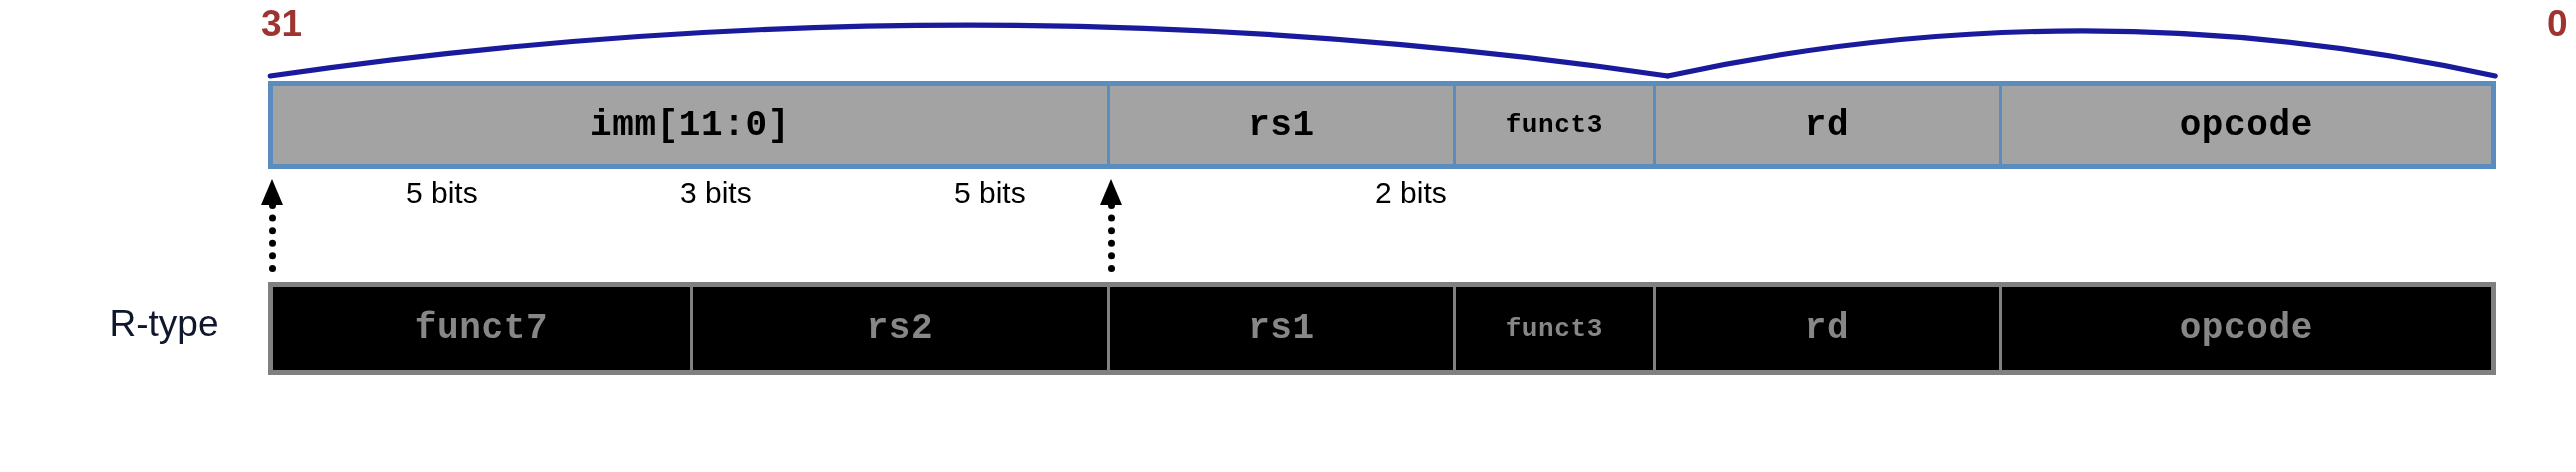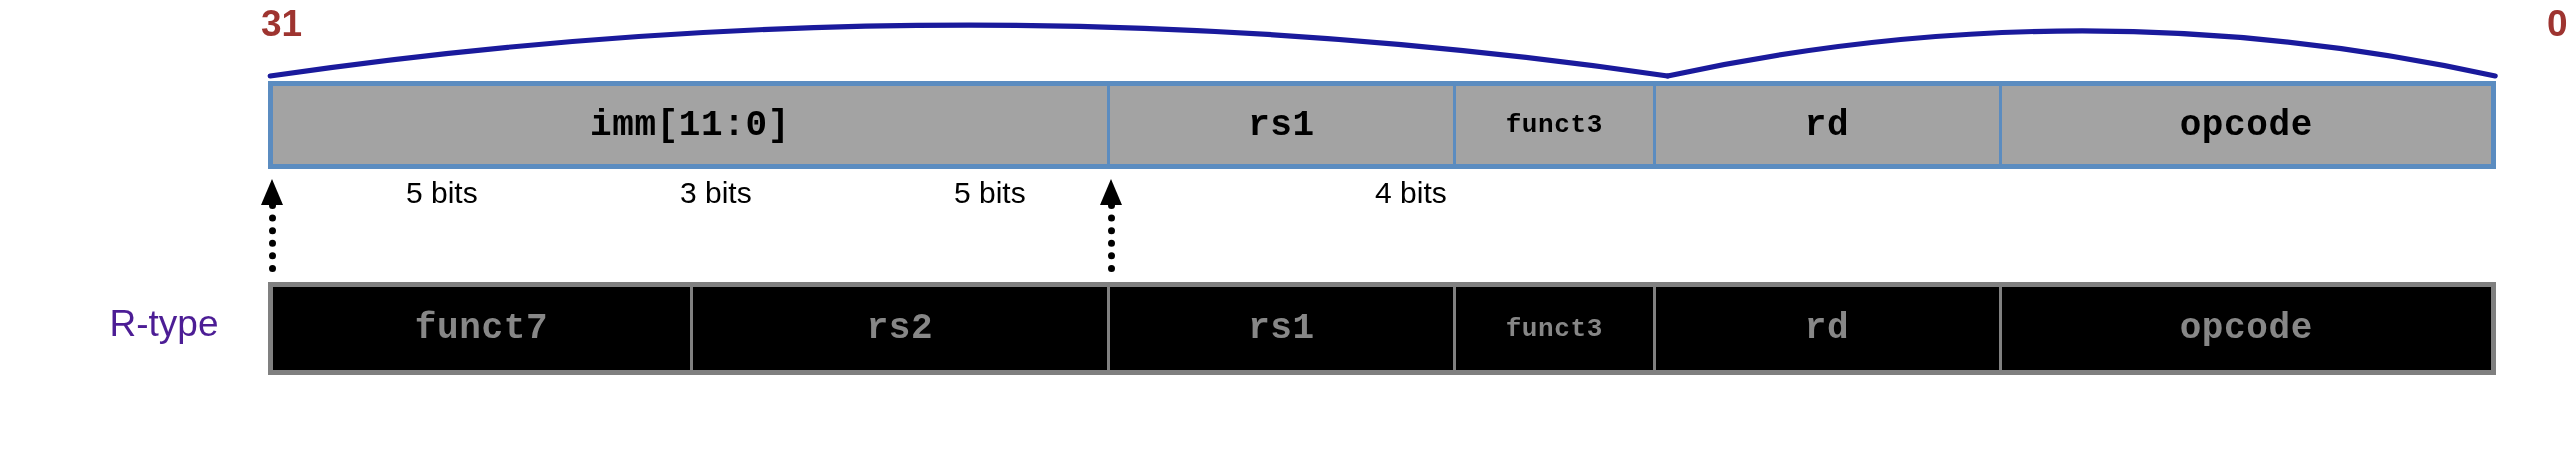--- a/index.html
+++ b/index.html
@@ -115,21 +115,21 @@
 
   
   #rtype-label {
     position: absolute;
     left: 26px;
     top: 303px;
     width: 180px;
     text-align: center;
     font-family: "Liberation Sans", sans-serif;
     font-size: 37px;
-    color: #4c1d95;
+    color: #0f172a;
     white-space: nowrap;
   }
 
   
   #rtype-row {
     position: absolute;
     left: 220px;
     top: 282px;
     width: 2228px;
     height: 93px;
@@ -173,21 +173,21 @@
     <div class="ifield" style="width:15.6%">rs1</div>
     <div class="ifield small" style="width:9.0%">funct3</div>
     <div class="ifield" style="width:15.6%">rd</div>
     <div class="ifield" style="width:22.2%">opcode</div>
   </div>
 
   <div id="width-row">
     <div class="width-cell" style="width:15.6%">5 bits</div>
     <div class="width-cell" style="width:9.0%">3 bits</div>
     <div class="width-cell" style="width:15.6%">5 bits</div>
-    <div class="width-cell" style="width:22.2%">4 bits</div>
+    <div class="width-cell" style="width:22.2%">2 bits</div>
   </div>
 
   <div id="arrow-imm-left" class="up-arrow">
     <div class="head"></div>
     <div class="shaft"></div>
   </div>
   <div id="arrow-imm-right" class="up-arrow">
     <div class="head"></div>
     <div class="shaft"></div>
   </div>

